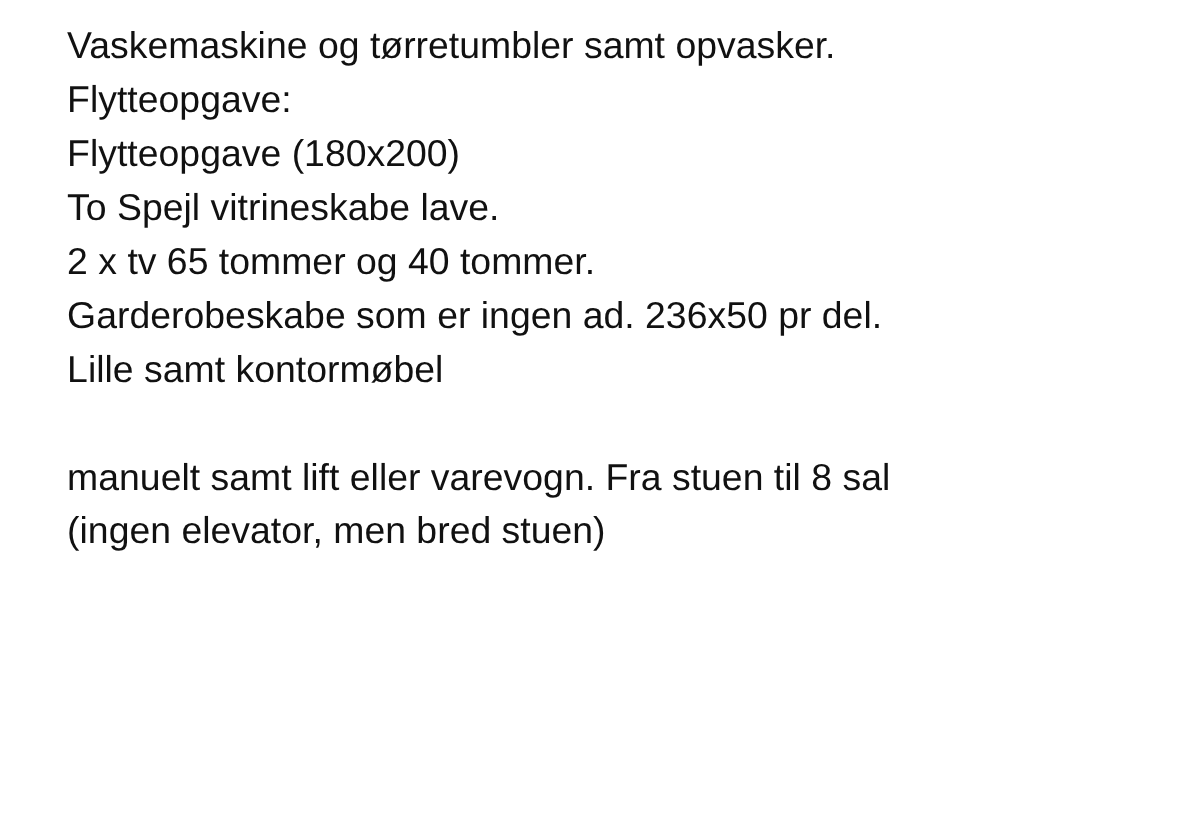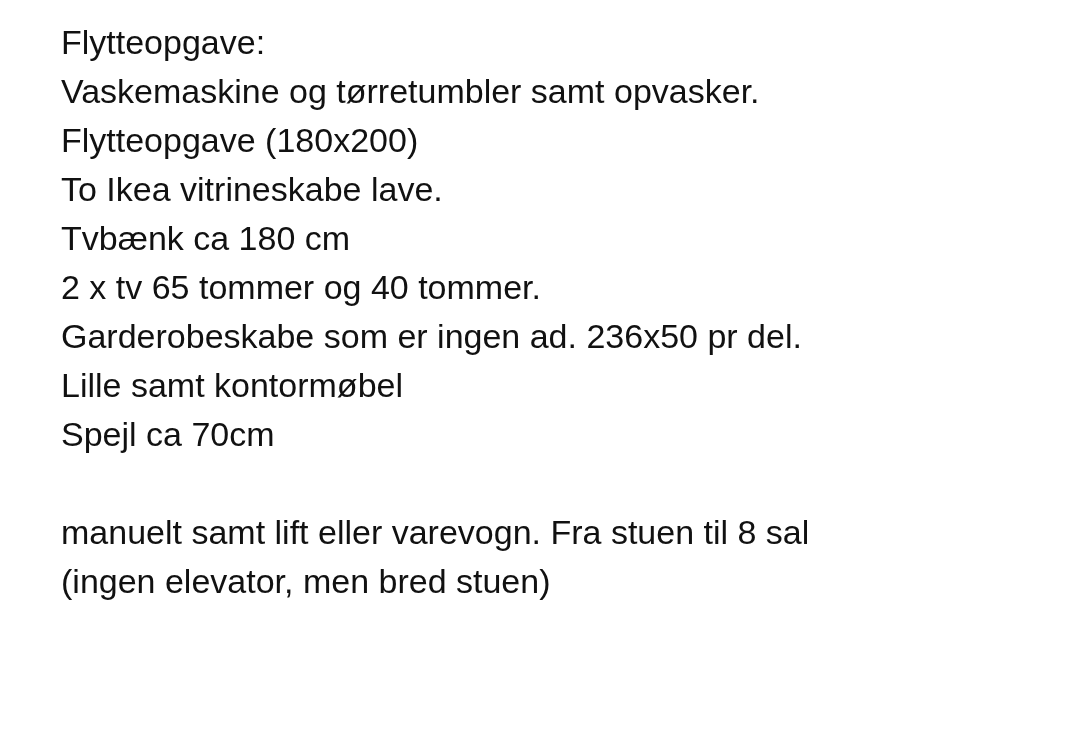--- a/index.html
+++ b/index.html
@@ -15,25 +15,23 @@
       color: #111111;
       letter-spacing: 0px;
     }
     .line { white-space: nowrap; height: 49px; }
     .spacer { height: 49px; }
   </style>
 </head>
 <body>
 
 <div class="text-block">
+  <div class="line">Vaskemaskine og tørretumbler samt opvasker.</div>
   <div class="line">Flytteopgave:</div>
-  <div class="line">Vaskemaskine og tørretumbler samt opvasker.</div>
   <div class="line">Flytteopgave (180x200)</div>
-  <div class="line">To Ikea vitrineskabe lave.</div>
-  <div class="line">Tvbænk ca 180 cm</div>
+  <div class="line">To Spejl vitrineskabe lave.</div>
   <div class="line">2 x tv 65 tommer og 40 tommer.</div>
   <div class="line">Garderobeskabe som er ingen ad. 236x50 pr del.</div>
   <div class="line">Lille samt kontormøbel</div>
-  <div class="line">Spejl ca 70cm</div>
   <div class="spacer"></div>
   <div class="line">manuelt samt lift eller varevogn. Fra stuen til 8 sal</div>
   <div class="line">(ingen elevator, men bred stuen)</div>
 </div>
 
 </body></html>

